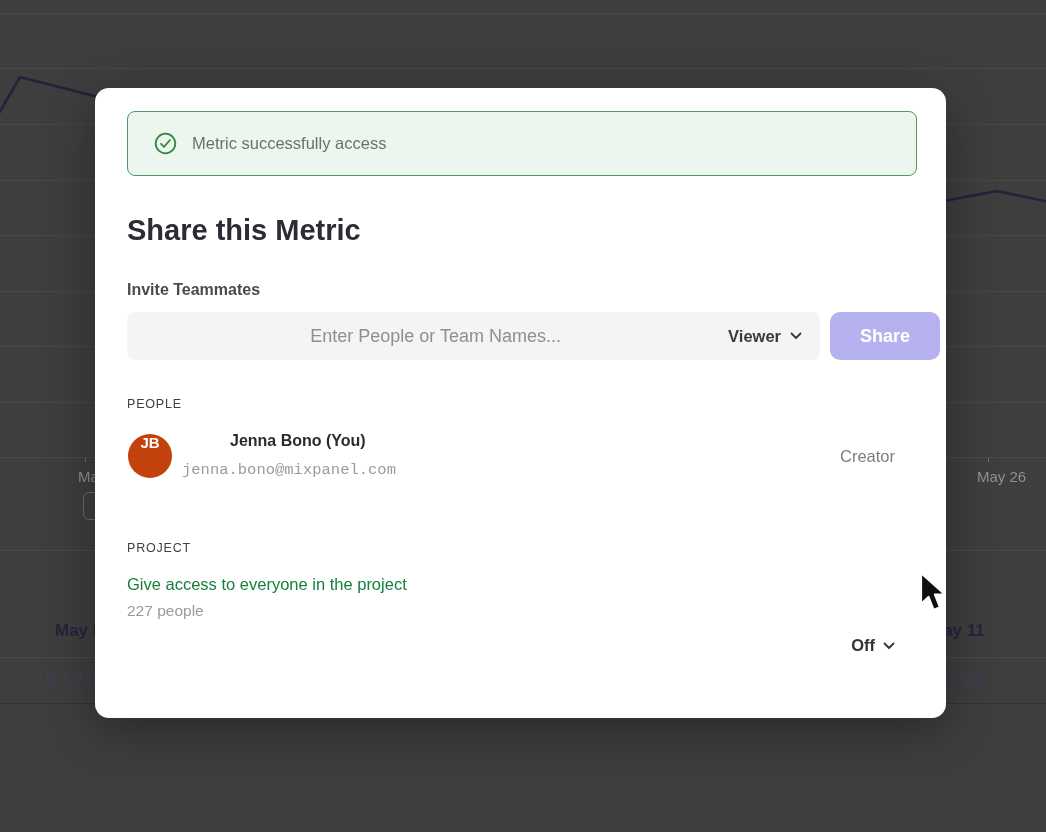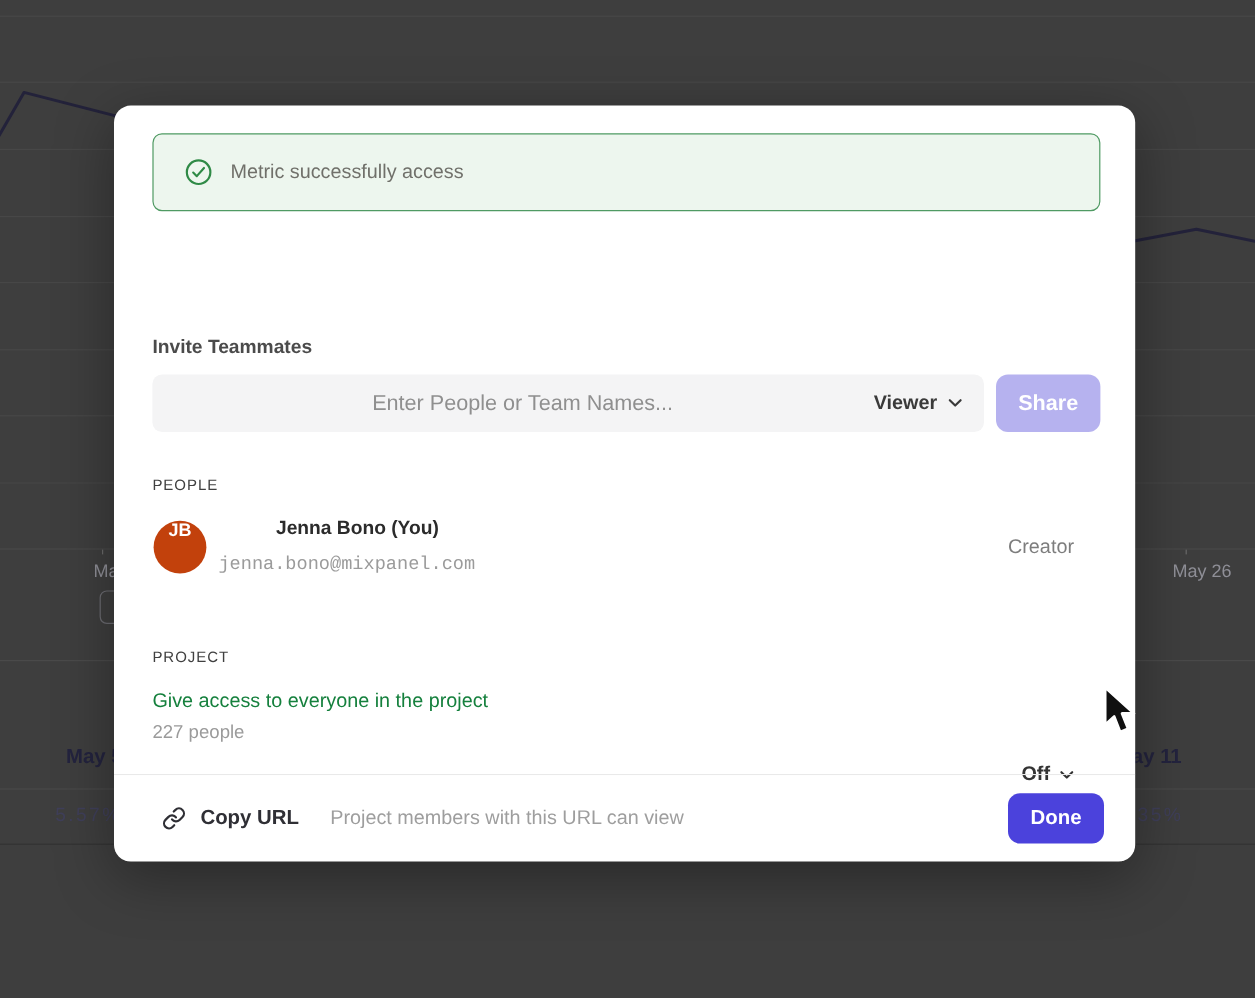--- a/index.html
+++ b/index.html
@@ -29,21 +29,21 @@
             display:flex; align-items:center; padding-left:26px; gap:15px; }
   .banner-text { color:#70706a; font-size:16.5px; }
   .modal-title { position:absolute; left:32px; top:126px; font-size:29px; font-weight:700; color:#2c2c35; }
   .invite-label { position:absolute; left:32px; top:193px; font-size:16px; font-weight:600; color:#4b4b4b; }
   .invite-input { position:absolute; left:32px; top:224px; width:693px; height:48px;
                   background:#f4f4f5; border-radius:8px; display:flex; align-items:center;
                   padding:0 18px 0 16px;text-align:center; }
   .placeholder { flex:1; color:#8f8f8f; font-size:18px; }
   .role-select { display:flex; align-items:center; gap:9px; color:#3a3a3a; font-size:16.5px;
                  font-weight:600; cursor:pointer; }
-  .share-btn { position:absolute; left:735px; top:224px; width:87px; height:48px;
+  .share-btn { position:absolute; left:735px; top:224px; width:110px; height:48px;
                background:#b6b2ef; border:none; border-radius:10px; color:#ffffff;
                font-size:18px; font-weight:700; font-family:inherit; }
   .section-label { position:absolute; left:32px; font-size:12.5px; letter-spacing:.8px;
                    color:#404040; font-weight:500; }
   .avatar { position:absolute; left:33px; top:346px; width:44px; height:44px; border-radius:50%;
             background:#c2410c; color:#ffffff; font-size:15px; font-weight:700;
             display:flex; align-items:flex-start; justify-content:center; }
   .person-name { position:absolute; left:87px; top:344px; font-size:16px; font-weight:700; color:#2b2b2b;margin-left:48px; }
   .person-email { position:absolute; left:87px; top:373px; font-size:15.5px; color:#9b9b9b;font-family:Liberation Mono, monospace; }
   .person-role { position:absolute; right:51px; top:359px; font-size:16.5px; color:#7d7d7d; }
@@ -104,20 +104,21 @@
   <div id="modal">
 
     <div class="banner">
       <svg width="23" height="23" viewBox="0 0 23 23">
         <circle cx="11.5" cy="11.5" r="9.8" fill="none" stroke="#2f8a46" stroke-width="1.8"></circle>
         <path d="M7 11.8 l3 3 l6-6.8" fill="none" stroke="#2f8a46" stroke-width="1.8" stroke-linecap="round" stroke-linejoin="round"></path>
       </svg>
       <span class="banner-text">Metric successfully access</span>
     </div>
 
+    <h1 class="modal-title">Share this Metric</h1>
 
     <div class="invite-label">Invite Teammates</div>
 
     <div class="invite-input">
       <span class="placeholder">Enter People or Team Names...</span>
       <span class="role-select">
         <span>Viewer</span>
         <svg width="12" height="8" viewBox="0 0 12 8">
           <path d="M1.5 1.5 L6 6 L10.5 1.5" fill="none" stroke="#3a3a3a" stroke-width="1.8" stroke-linecap="round" stroke-linejoin="round"></path>
         </svg>
@@ -140,32 +141,19 @@
     <div class="project-title">Give access to everyone in the project</div>
     <div class="project-sub">227 people</div>
 
     <span class="off-select">
       <span>Off</span>
       <svg width="12" height="8" viewBox="0 0 12 8">
         <path d="M1.5 1.5 L6 6 L10.5 1.5" fill="none" stroke="#333333" stroke-width="1.8" stroke-linecap="round" stroke-linejoin="round"></path>
       </svg>
     </span>
 
-    <div class="modal-footer">
-      <span class="copy-url">
-        <svg width="20" height="20" viewBox="0 0 24 24">
-          <g fill="none" stroke="#2f2f35" stroke-width="2.2" stroke-linecap="round" stroke-linejoin="round">
-            <path d="M10 13a5 5 0 0 0 7.54.54l3-3a5 5 0 0 0-7.07-7.07l-1.72 1.71"></path>
-            <path d="M14 11a5 5 0 0 0-7.54-.54l-3 3a5 5 0 0 0 7.07 7.07l1.71-1.71"></path>
-          </g>
-        </svg>
-        <span>Copy URL</span>
-      </span>
-      <span class="footer-caption">Project members with this URL can view</span>
-      <button class="done-btn">Done</button>
-    </div>
   </div>
 
   <svg id="cursor" width="30" height="42" viewBox="0 0 30 42">
     <path d="M3 2 L3 33 L10.5 26 L15.5 39 L22 36.2 L17 23.5 L27 23.5 Z" fill="#101010" stroke="#ffffff" stroke-width="2.2" stroke-linejoin="round"></path>
   </svg>
 
 </div>
 
 </body></html>

